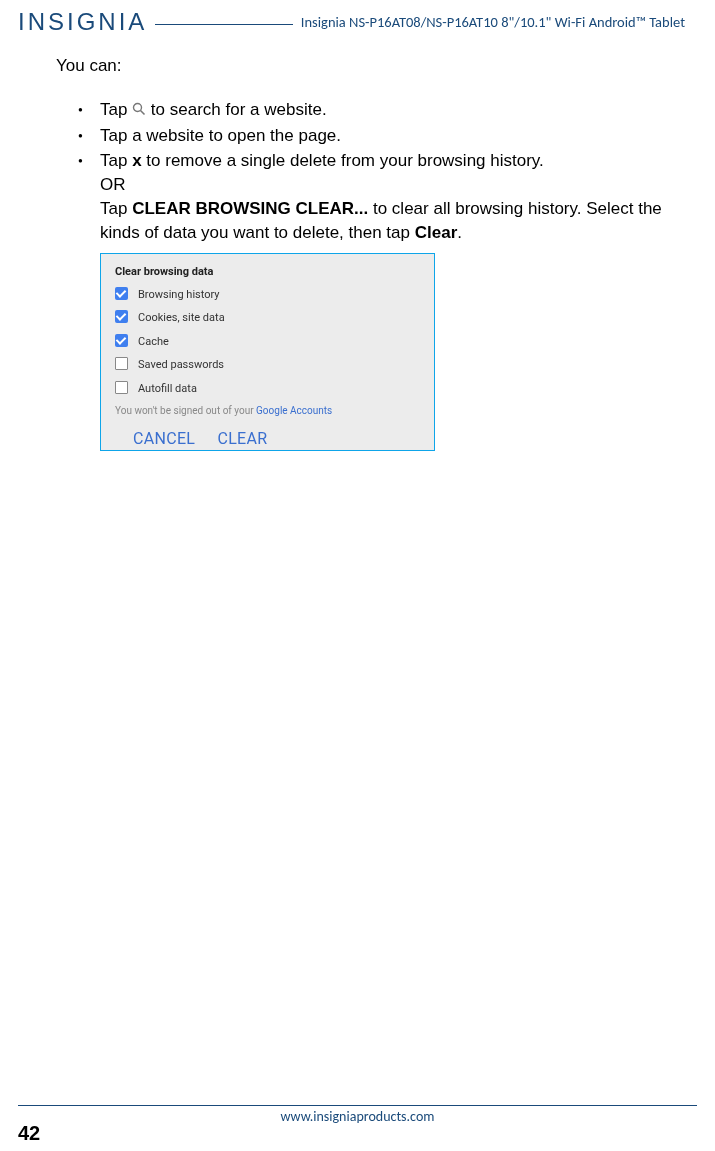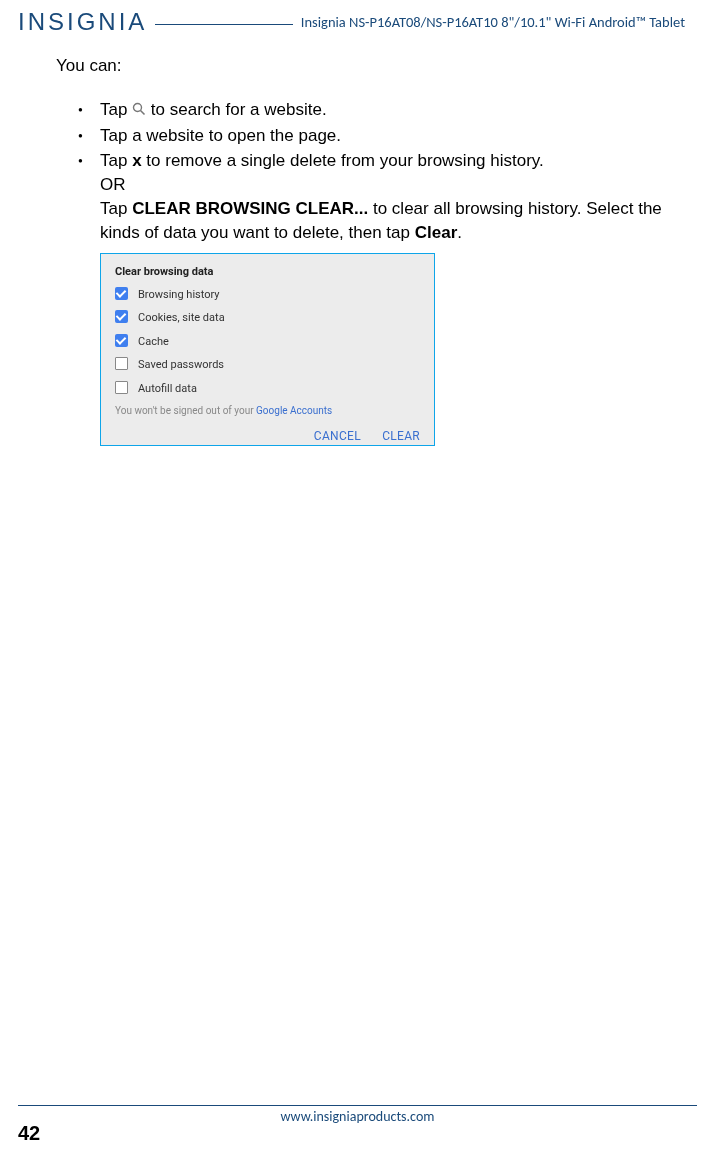--- a/index.html
+++ b/index.html
@@ -109,22 +109,21 @@
       background: #fff;
     }
     .dialog-note {
       font-size: 10px;
       color: #888;
       margin-top: 4px;
       margin-bottom: 10px;
     }
     .dialog-note .link { color: #3a6fcf; }
     .dialog-actions {
-      text-align: right;
-      font-size: 12px;
+      font-size: 16px;
       color: #3a6fcf;
       letter-spacing: 0.3px;
     }
     .dialog-actions span { margin-left: 18px; }
     
     .footer {
       position: absolute;
       bottom: 26px;
       left: 0; right: 0;
     }

